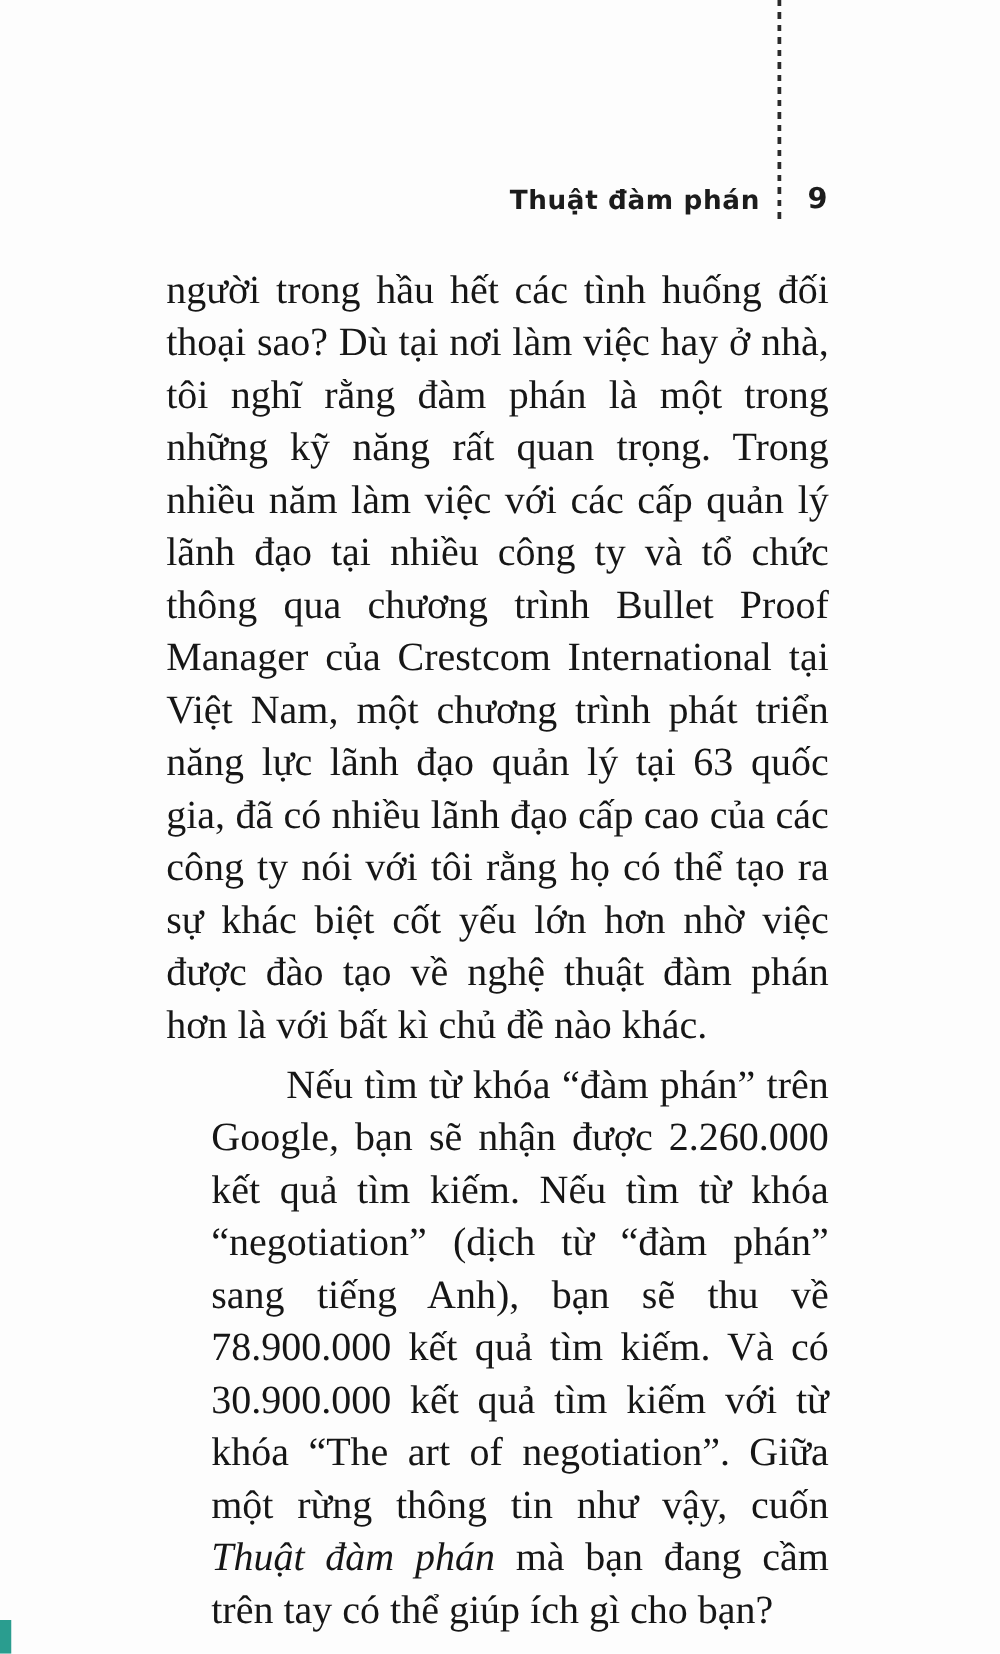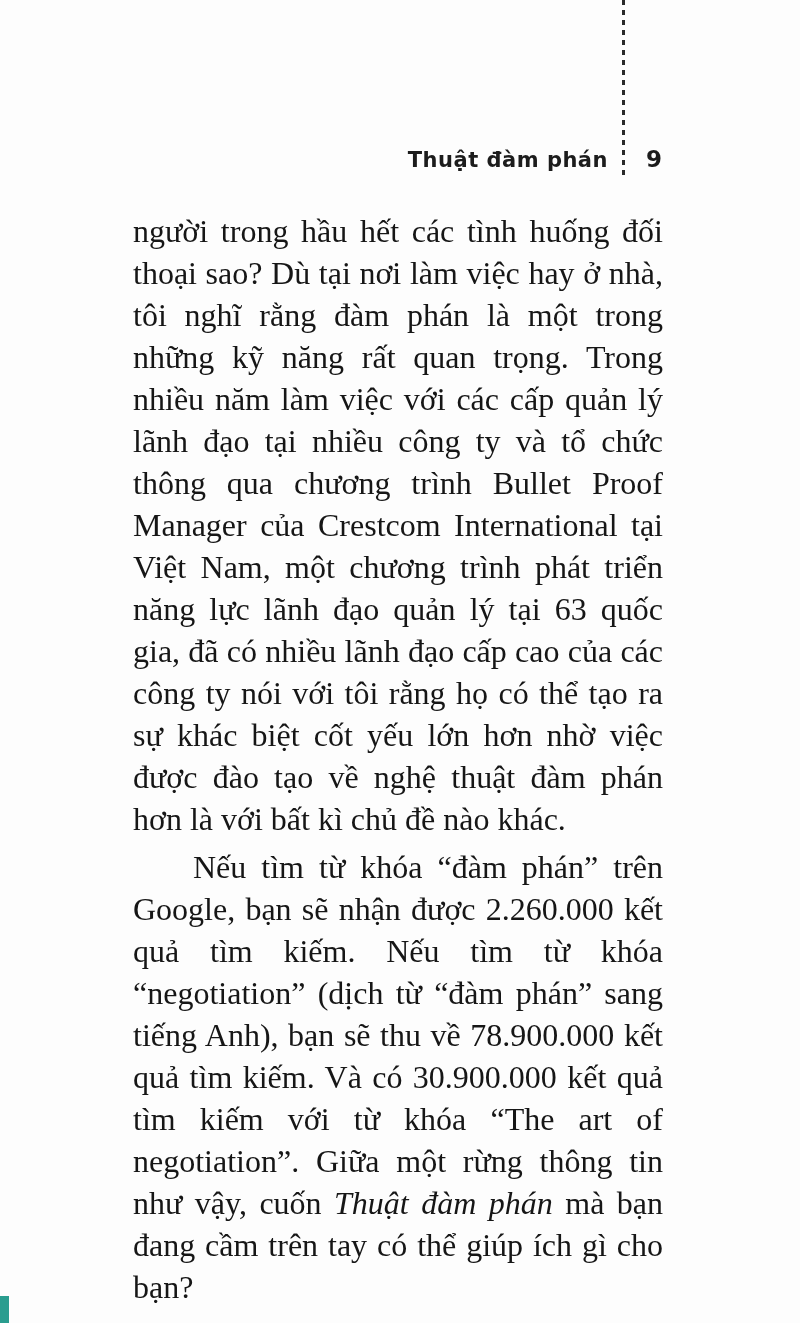--- a/index.html
+++ b/index.html
@@ -54,20 +54,21 @@
     width: 530px;
     font-size: 32px;
     line-height: 42px;
     color: #161616;
     text-align: justify;
   }
   .para { margin: 0; }
   .para.indent {
     text-indent: 60px;
     margin-top: 6px;
+    margin-left: 36px;
   }
   .para em { font-style: italic; }
   .accent-bar {
     position: absolute;
     left: 0; bottom: 0;
     width: 9px; height: 27px;
     background: #2a9d8f;
   }
 </style>
 </head>

